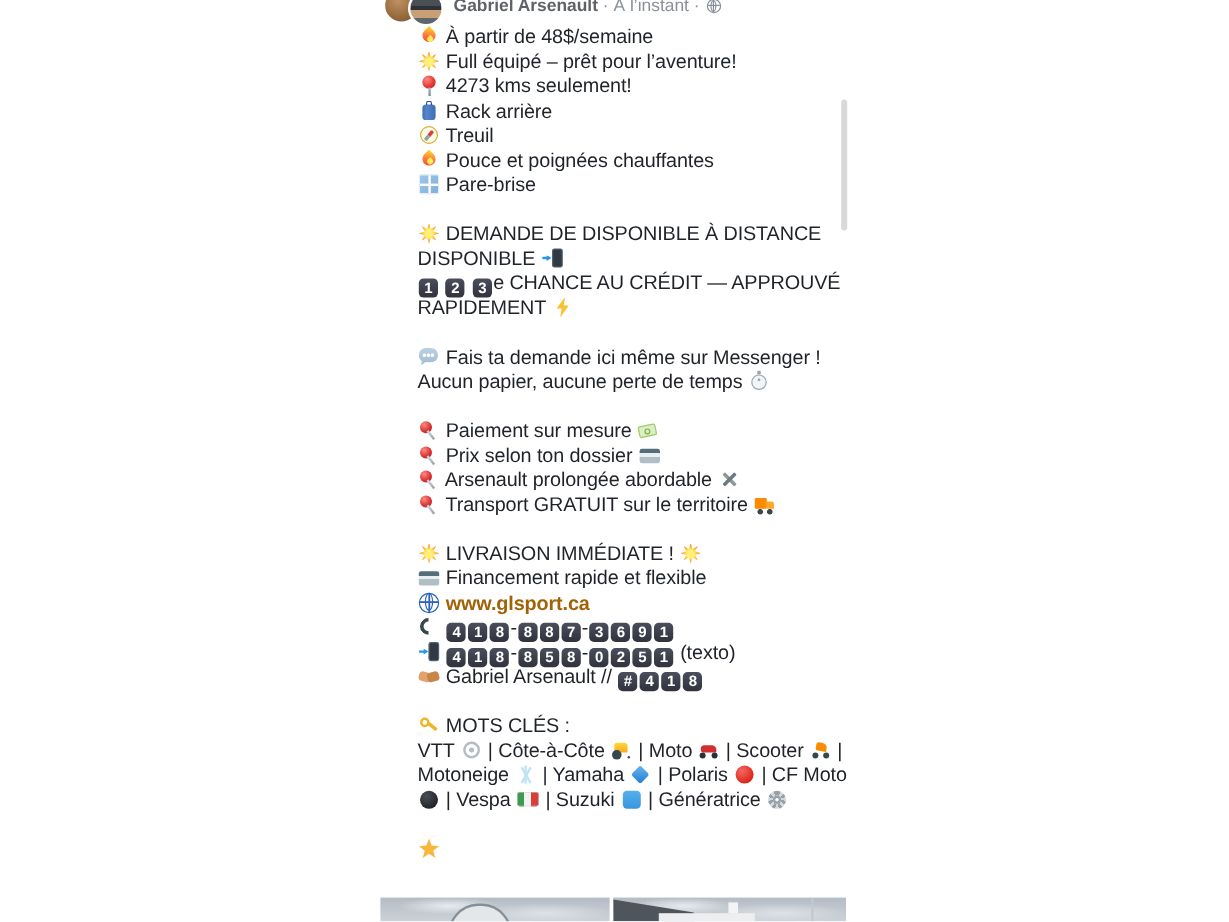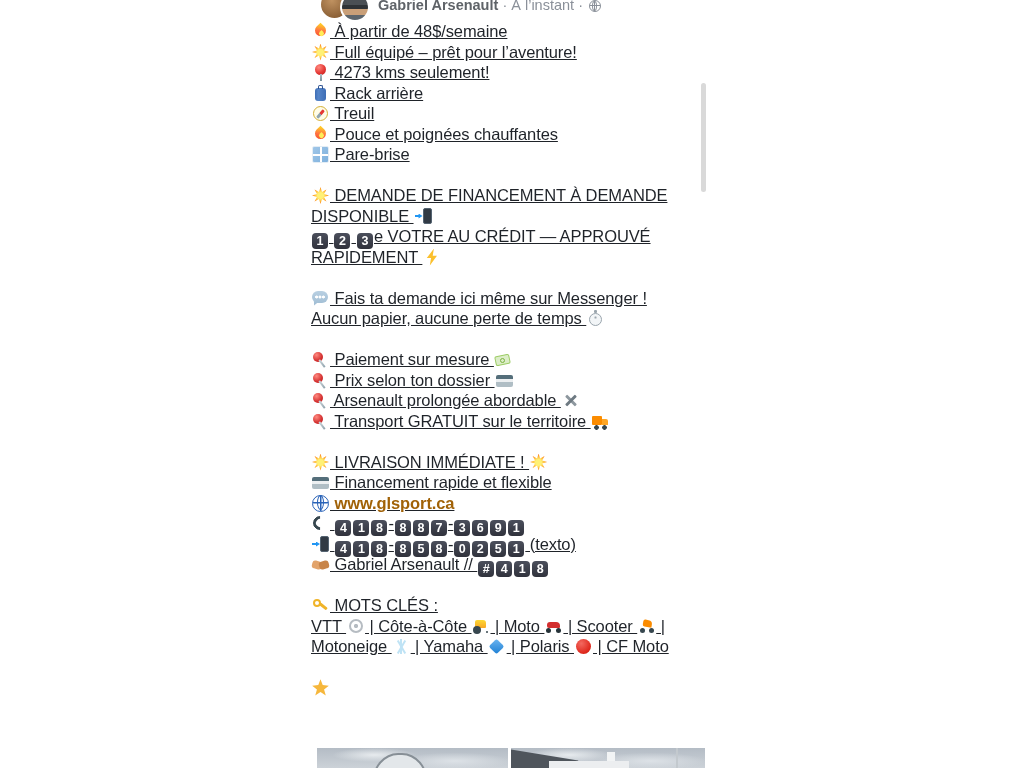--- a/index.html
+++ b/index.html
@@ -16,22 +16,22 @@
   .header-name{font-weight:700;color:#5f6368;}
   .header-meta{font-weight:400;color:#8a9099;}
   .privacy-globe{display:inline-block;width:12px;height:12px;border:1.2px solid #8a9099;border-radius:50%;
     box-sizing:border-box;position:relative;vertical-align:-2px;margin-left:2px;
     background:linear-gradient(#8a9099,#8a9099) 50% 50%/100% 1.2px no-repeat,
                linear-gradient(#8a9099,#8a9099) 50% 50%/1.2px 100% no-repeat;}
   .privacy-globe::before{content:"";position:absolute;left:2.2px;top:-0.5px;width:5px;height:10px;
     border:1.2px solid #8a9099;border-radius:50%;box-sizing:border-box;}
 
   
-  .post-text{position:absolute;left:311px;top:21px;width:380px;font-size:16.5px;line-height:20.5px;
-    letter-spacing:-0.1px;color:#1f2329;text-decoration:underline;}
+  .post-text{position:absolute;left:348px;top:21px;width:380px;font-size:16.5px;line-height:20.5px;
+    letter-spacing:-0.1px;color:#1f2329;}
   .para{margin:0 0 20.5px 0;}
   .line{white-space:nowrap;height:20.5px;}
   .link{color:#a16207;font-weight:700;cursor:pointer;}
 
   
   .scroll-thumb{position:absolute;left:701px;top:83px;width:5px;height:109px;border-radius:3px;
     background:#d9d9d9;}
 
   
   .photo{position:absolute;top:748px;height:20px;overflow:hidden;
@@ -175,23 +175,23 @@
       <div class="para">
         <div class="line"><span class="em e-fire"></span><span> À partir de 48$/semaine</span></div>
         <div class="line"><span class="em e-boom"></span><span> Full équipé – prêt pour l’aventure!</span></div>
         <div class="line"><span class="em e-round-pushpin"></span><span> 4273 kms seulement!</span></div>
         <div class="line"><span class="em e-luggage"></span><span> Rack arrière</span></div>
         <div class="line"><span class="em e-compass"></span><span> Treuil</span></div>
         <div class="line"><span class="em e-fire"></span><span> Pouce et poignées chauffantes</span></div>
         <div class="line"><span class="em e-window"></span><span> Pare-brise</span></div>
       </div>
       <div class="para">
-        <div class="line"><span class="em e-boom"></span><span> DEMANDE DE FINANCEMENT À DEMANDE</span></div>
+        <div class="line"><span class="em e-boom"></span><span> DEMANDE DE DISPONIBLE À DISTANCE</span></div>
         <div class="line"><span>DISPONIBLE </span><span class="em e-phone-arrow"></span></div>
-        <div class="line"><span class="em e-kc">1</span><span> </span><span class="em e-kc">2</span><span> </span><span class="em e-kc">3</span><span>e VOTRE AU CRÉDIT — APPROUVÉ</span></div>
+        <div class="line"><span class="em e-kc">1</span><span> </span><span class="em e-kc">2</span><span> </span><span class="em e-kc">3</span><span>e CHANCE AU CRÉDIT — APPROUVÉ</span></div>
         <div class="line"><span>RAPIDEMENT </span><span class="em e-bolt"></span></div>
       </div>
       <div class="para">
         <div class="line"><span class="em e-speech"></span><span> Fais ta demande ici même sur Messenger !</span></div>
         <div class="line"><span>Aucun papier, aucune perte de temps </span><span class="em e-stopwatch"></span></div>
       </div>
       <div class="para">
         <div class="line"><span class="em e-pushpin"></span><span> Paiement sur mesure </span><span class="em e-money"></span></div>
         <div class="line"><span class="em e-pushpin"></span><span> Prix selon ton dossier </span><span class="em e-card"></span></div>
         <div class="line"><span class="em e-pushpin"></span><span> Arsenault prolongée abordable </span><span class="em e-tools"></span></div>
@@ -202,20 +202,21 @@
         <div class="line"><span class="em e-card"></span><span> Financement rapide et flexible</span></div>
         <div class="line"><span class="em e-globe"></span><span class="link"> www.glsport.ca</span></div>
         <div class="line"><span class="em e-phone"></span><span> </span><span class="em e-kc">4</span><span class="em e-kc">1</span><span class="em e-kc">8</span><span>-</span><span class="em e-kc">8</span><span class="em e-kc">8</span><span class="em e-kc">7</span><span>-</span><span class="em e-kc">3</span><span class="em e-kc">6</span><span class="em e-kc">9</span><span class="em e-kc">1</span></div>
         <div class="line"><span class="em e-phone-arrow"></span><span> </span><span class="em e-kc">4</span><span class="em e-kc">1</span><span class="em e-kc">8</span><span>-</span><span class="em e-kc">8</span><span class="em e-kc">5</span><span class="em e-kc">8</span><span>-</span><span class="em e-kc">0</span><span class="em e-kc">2</span><span class="em e-kc">5</span><span class="em e-kc">1</span><span> (texto)</span></div>
         <div class="line"><span class="em e-handshake"></span><span> Gabriel Arsenault // </span><span class="em e-kc">#</span><span class="em e-kc">4</span><span class="em e-kc">1</span><span class="em e-kc">8</span></div>
       </div>
       <div class="para">
         <div class="line"><span class="em e-key"></span><span> MOTS CLÉS :</span></div>
         <div class="line"><span>VTT </span><span class="em e-wheel"></span><span> | Côte-à-Côte </span><span class="em e-tractor"></span><span> | Moto </span><span class="em e-motorcycle"></span><span> | Scooter </span><span class="em e-scooter"></span><span> |</span></div>
         <div class="line"><span>Motoneige </span><span class="em e-snowflake"></span><span> | Yamaha </span><span class="em e-blue-diamond"></span><span> | Polaris </span><span class="em e-red-circle"></span><span> | CF Moto</span></div>
+        <div class="line"><span class="em e-black-circle"></span><span> | Vespa </span><span class="em e-italy-flag"></span><span> | Suzuki </span><span class="em e-blue-square"></span><span> | Génératrice </span><span class="em e-gear"></span></div>
       </div>
       <div class="para">
         <div class="line"><span class="em e-star"></span></div>
       </div>
     </div>
 
   <div class="scroll-thumb"></div>
 
   <div class="photo photo-left">
     <div class="windshield"></div>

